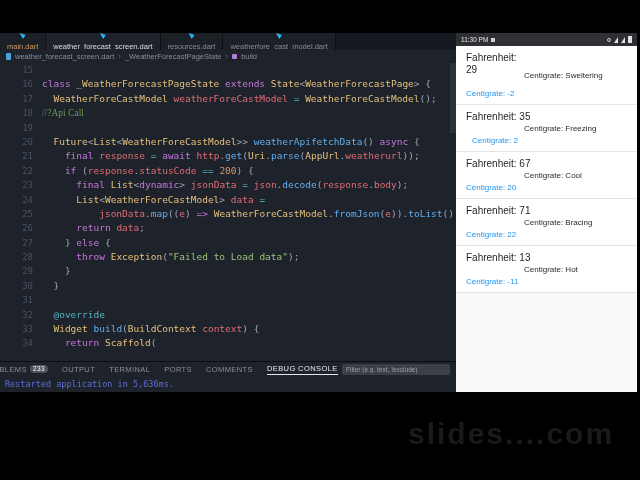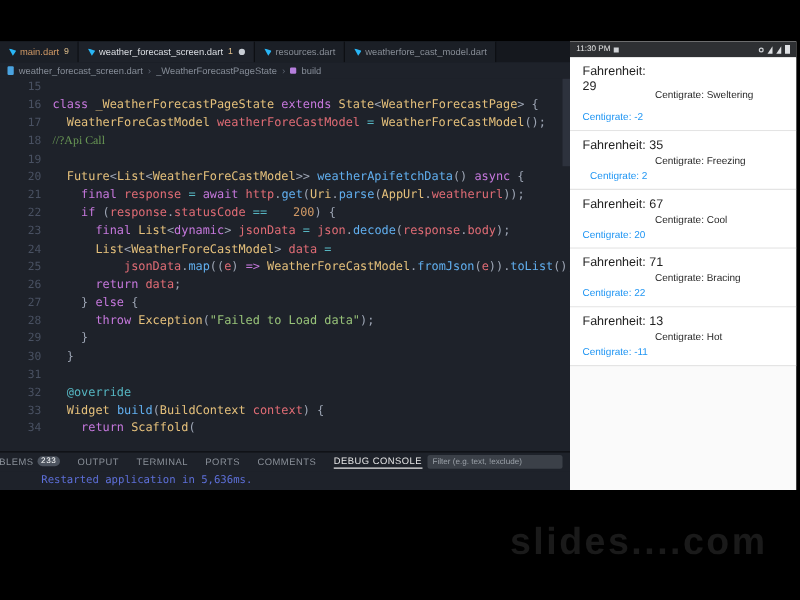--- a/index.html
+++ b/index.html
@@ -4,41 +4,41 @@
 <style>
   * { margin:0; padding:0; box-sizing:border-box; }
   html,body { background:#000; }
   body { font-family:"Liberation Sans", sans-serif; }
   .frame { position:relative; width:640px; height:480px; background:#000; overflow:hidden; }
 
   
   .vscode { position:absolute; top:33px; left:0; width:456px; height:359px; background:#1e222a; overflow:hidden; }
 
   .tabbar { position:absolute; top:0; left:0; right:0; height:17px; background:#15181e; display:flex; overflow:hidden; }
-  .etab { display:flex; align-items:center; gap:3px; padding:0 7px; font-size:7.5px; background:#1b1f26; border-right:1px solid #0d0f13; height:100%; white-space:nowrap; cursor:pointer; }
+  .etab { display:flex; align-items:center; gap:3px; padding:0 7px; font-size:7.5px; background:#1b1f26; border-right:1px solid #0d0f13; height:100%; white-space:nowrap; cursor:pointer;flex-direction:column; }
   .etab.active { background:#1e222a; }
   .dart-icon { width:6px; height:6px; background:#29b6f6; clip-path:polygon(0 0,100% 35%,55% 100%); flex:0 0 auto; }
   .etab-badge { font-size:7px; color:#e2c08d; margin-left:1px; }
   .etab-dot { width:5px; height:5px; border-radius:50%; background:#c7ccd4; margin-left:2px; }
 
   .breadcrumb { position:absolute; top:17px; left:0; right:0; height:13px; display:flex; align-items:center; gap:4px; padding-left:6px; font-size:7.5px; color:#868d98; background:#1e222a; }
   .bc-file-icon { width:5px; height:7px; background:#4aa3e0; border-radius:1px; }
   .bc-sep { color:#5c6370; font-size:8px; }
   .bc-method-icon { width:5px; height:5px; background:#b57edc; border-radius:1px; }
 
   .code { position:absolute; top:30px; left:0; right:0; height:298px; overflow:hidden; font-family:"DejaVu Sans Mono", monospace; font-size:9.5px;padding-left:16px; }
   .cline { display:flex; height:14.4px; line-height:14.4px; }
   .lnum { width:26px; flex:0 0 auto; text-align:right; padding-right:9px; color:#495162; font-size:9px; }
   .ctext { white-space:pre; }
   .tk-k { color:#c678dd; }
   .tk-t { color:#e5c07b; }
   .tk-v { color:#e06c75; }
   .tk-f { color:#61afef; }
   .tk-s { color:#98c379; }
-  .tk-n { color:#d19a66;margin-left:15px; }
+  .tk-n { color:#d19a66; }
   .tk-c { color:#6a9955;font-family:Liberation Serif, serif; }
   .tk-p { color:#9da5b4; }
   .tk-o { color:#56b6c2; }
   .tk-a { color:#56b6c2; }
 
   .scrollbar { position:absolute; top:30px; right:0; width:6px; height:298px; }
   .scrollbar .thumb { width:100%; height:70px; background:#3a404c; opacity:.55; }
 
   .panelbar { position:absolute; bottom:15px; left:0; right:0; height:16px; background:#1e222a; border-top:1px solid #0c0e12; display:flex; align-items:center; }
   .ptabs { display:flex; gap:14px; margin-left:-22px; padding-left:4px; align-items:center; }
@@ -214,21 +214,21 @@
           <span class="ptab">
             <span>COMMENTS</span>
           </span>
           <span class="ptab active">
             <span>DEBUG CONSOLE</span>
           </span>
         </div>
       <input class="filter" type="text" placeholder="Filter (e.g. text, !exclude)" style="">
     </div>
 
-    <div class="console" style="color: rgb(93, 111, 216); margin-left: 28px;">
+    <div class="console" style="color: rgb(93, 111, 216);">
       <span>Restarted application in 5,636ms.</span>
     </div>
 
   </div>
 
   <div class="emulator">
     <div class="statusbar">
       <span>11:30 PM</span>
       <span class="sq"></span>
       <span class="sspacer"></span>

